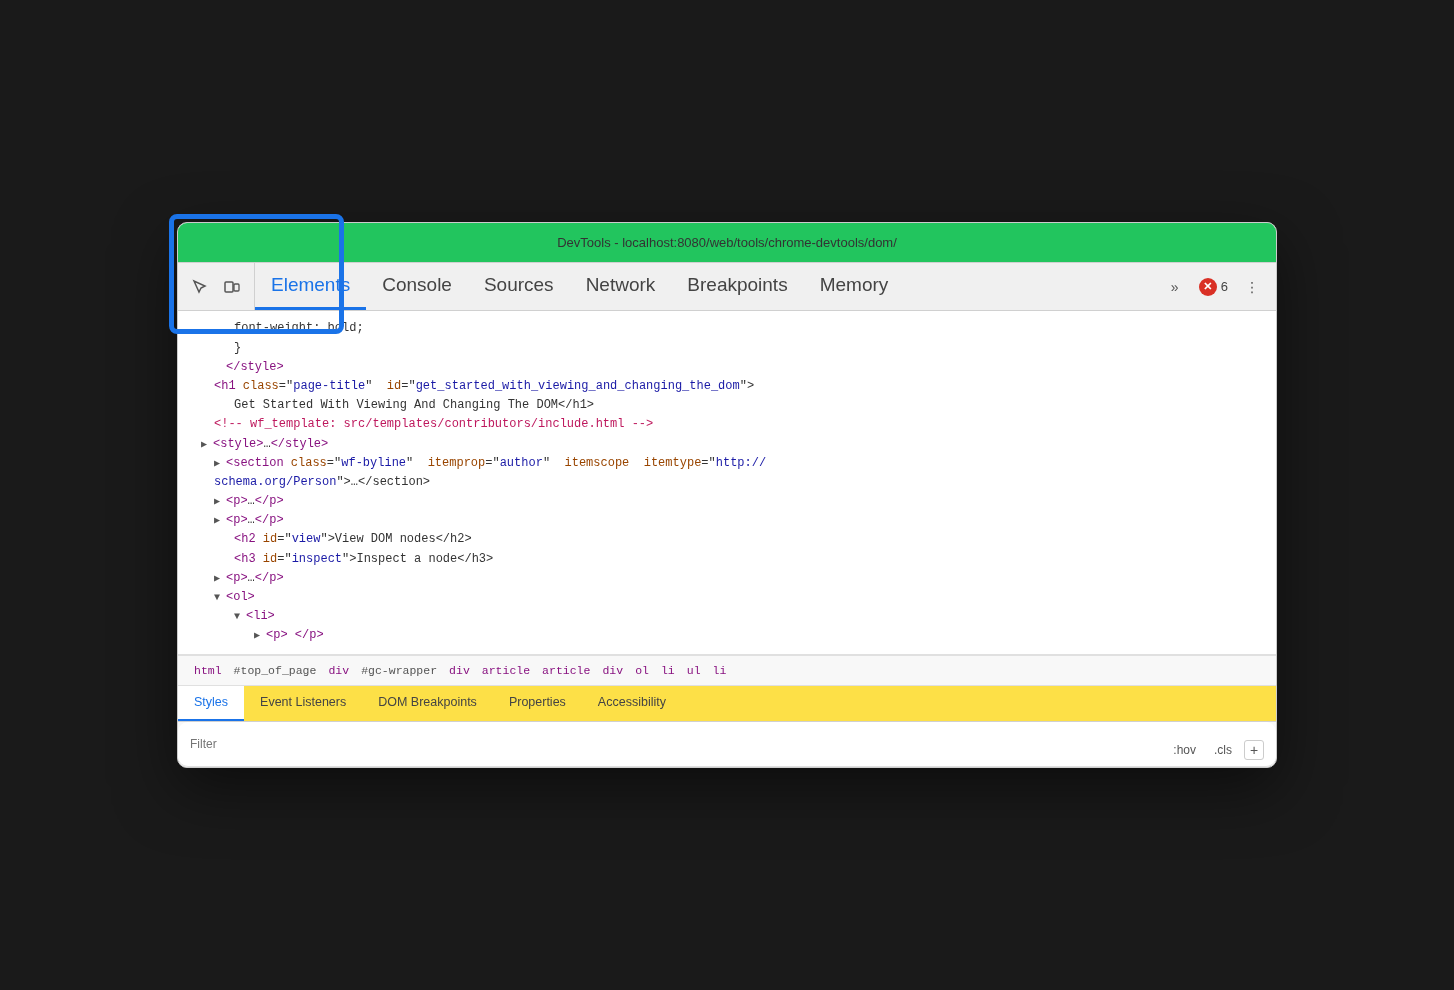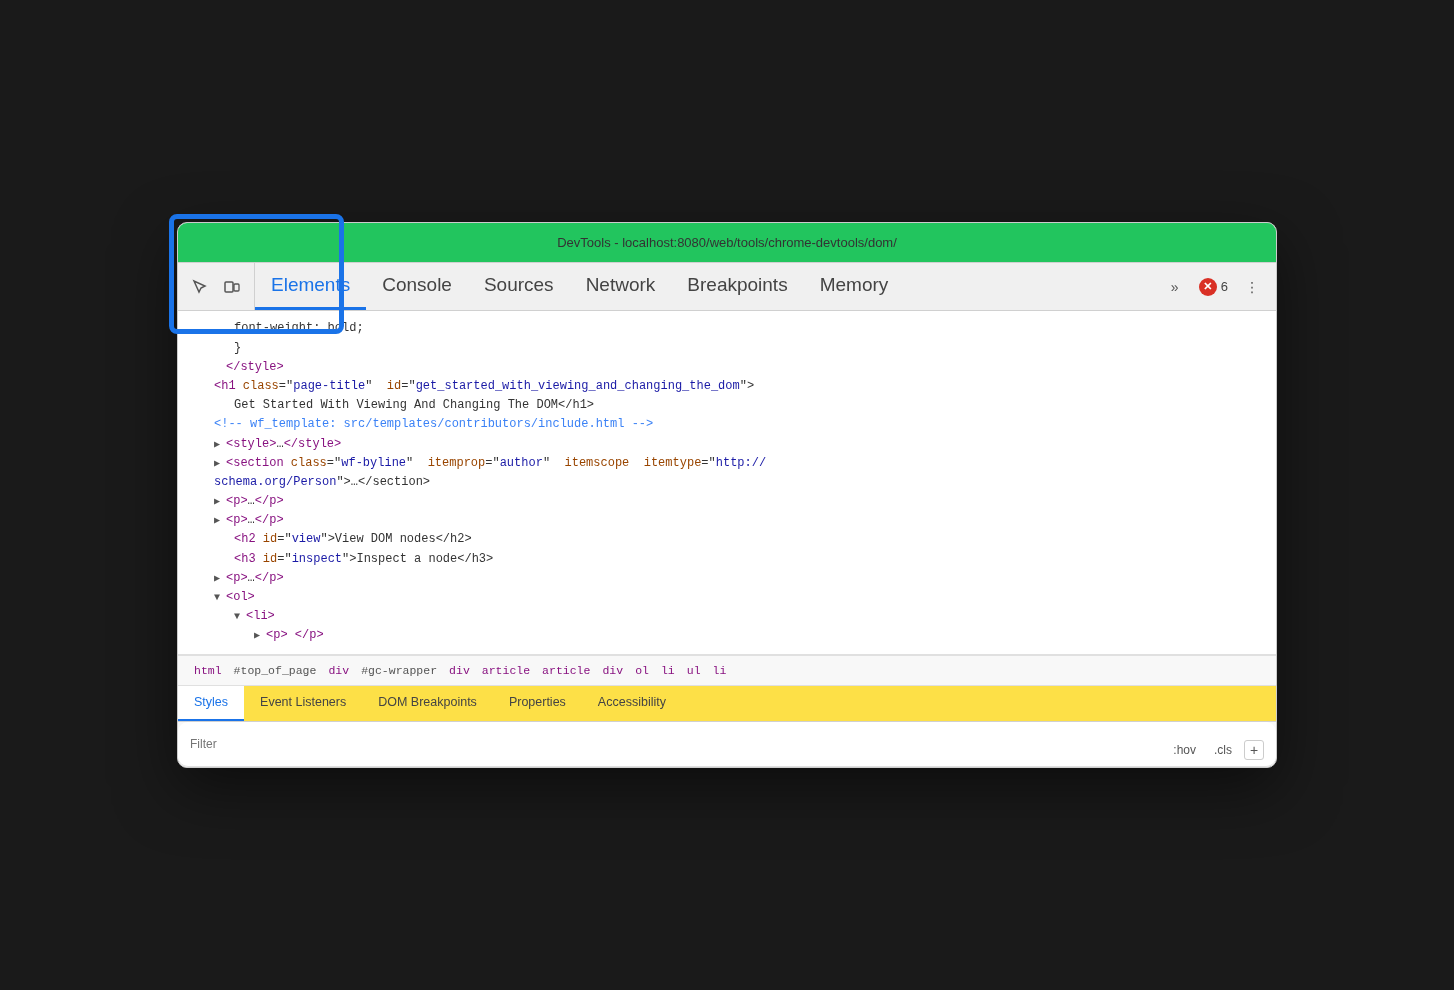--- a/index.html
+++ b/index.html
@@ -151,21 +151,21 @@
     }
     .dom-line {
       padding: 0 8px 0 24px;
       white-space: pre;
       color: #333;
     }
     .tag { color: #881280; }
     .attr-name { color: #994500; }
     .attr-value { color: #1a1aa6; }
     .text-content { color: #333; margin-top: 44px; }
-    .comment { color: #3b82f6; margin-top: 20px; }
+    .comment { color: #be185d; margin-top: 20px; }
     .arrow {
       display: inline-block;
       width: 12px;
       color: #555;
       font-size: 10px;
     }
     .indent-1 { padding-left: 36px; }
     .indent-2 { padding-left: 56px; }
     .indent-3 { padding-left: 76px; }
     
@@ -318,21 +318,21 @@
       </div>
     </div>
 
     <div class="dom-panel">
       <div class="dom-line indent-2" style="padding-left:56px"><span class="text-content">font-weight: bold;</span></div>
       <div class="dom-line indent-2" style="padding-left:56px"><span class="text-content">}</span></div>
       <div class="dom-line indent-1" style="padding-left:36px"><span class="arrow"></span><span class="tag">&lt;/style&gt;</span></div>
       <div class="dom-line indent-1" style="padding-left:36px"><span class="tag">&lt;h1 </span><span class="attr-name">class</span><span class="text-content">="</span><span class="attr-value">page-title</span><span class="text-content">"  </span><span class="attr-name">id</span><span class="text-content">="</span><span class="attr-value">get_started_with_viewing_and_changing_the_dom</span><span class="text-content">"&gt;</span></div>
       <div class="dom-line indent-2" style="padding-left:56px"><span class="text-content">Get Started With Viewing And Changing The DOM&lt;/h1&gt;</span></div>
       <div class="dom-line indent-1" style="padding-left:36px"><span class="comment">&lt;!-- wf_template: src/templates/contributors/include.html --&gt;</span></div>
-      <div class="dom-line indent-1" style="padding-left:36px"><span class="arrow">▶</span><span class="tag">&lt;style&gt;</span><span class="text-content">…</span><span class="tag">&lt;/style&gt;</span></div>
+      <div class="dom-line indent-1" style="padding-left:23px"><span class="arrow">▶</span><span class="tag">&lt;style&gt;</span><span class="text-content">…</span><span class="tag">&lt;/style&gt;</span></div>
       <div class="dom-line indent-1" style="padding-left:36px"><span class="arrow">▶</span><span class="tag">&lt;section </span><span class="attr-name">class</span><span class="text-content">="</span><span class="attr-value">wf-byline</span><span class="text-content">"  </span><span class="attr-name">itemprop</span><span class="text-content">="</span><span class="attr-value">author</span><span class="text-content">"  </span><span class="attr-name">itemscope</span><span class="text-content">  </span><span class="attr-name">itemtype</span><span class="text-content">="</span><span class="attr-value">http://</span></div>
       <div class="dom-line" style="padding-left:36px"><span class="attr-value">schema.org/Person</span><span class="text-content">"&gt;…&lt;/section&gt;</span></div>
       <div class="dom-line indent-1" style="padding-left:36px"><span class="arrow">▶</span><span class="tag">&lt;p&gt;</span><span class="text-content">…</span><span class="tag">&lt;/p&gt;</span></div>
       <div class="dom-line indent-1" style="padding-left:36px"><span class="arrow">▶</span><span class="tag">&lt;p&gt;</span><span class="text-content">…</span><span class="tag">&lt;/p&gt;</span></div>
       <div class="dom-line indent-2" style="padding-left:56px"><span class="tag">&lt;h2 </span><span class="attr-name">id</span><span class="text-content">="</span><span class="attr-value">view</span><span class="text-content">"&gt;</span><span class="text-content">View DOM nodes&lt;/h2&gt;</span></div>
       <div class="dom-line indent-2" style="padding-left:56px"><span class="tag">&lt;h3 </span><span class="attr-name">id</span><span class="text-content">="</span><span class="attr-value">inspect</span><span class="text-content">"&gt;</span><span class="text-content">Inspect a node&lt;/h3&gt;</span></div>
       <div class="dom-line indent-1" style="padding-left:36px"><span class="arrow">▶</span><span class="tag">&lt;p&gt;</span><span class="text-content">…</span><span class="tag">&lt;/p&gt;</span></div>
       <div class="dom-line indent-1" style="padding-left:36px"><span class="arrow">▼</span><span class="tag">&lt;ol&gt;</span></div>
       <div class="dom-line indent-2" style="padding-left:56px"><span class="arrow">▼</span><span class="tag">&lt;li&gt;</span></div>
       <div class="dom-line indent-3" style="padding-left:76px"><span class="arrow">▶</span><span class="tag">&lt;p&gt;</span><span class="text-content"> </span><span class="tag">&lt;/p&gt;</span></div>

